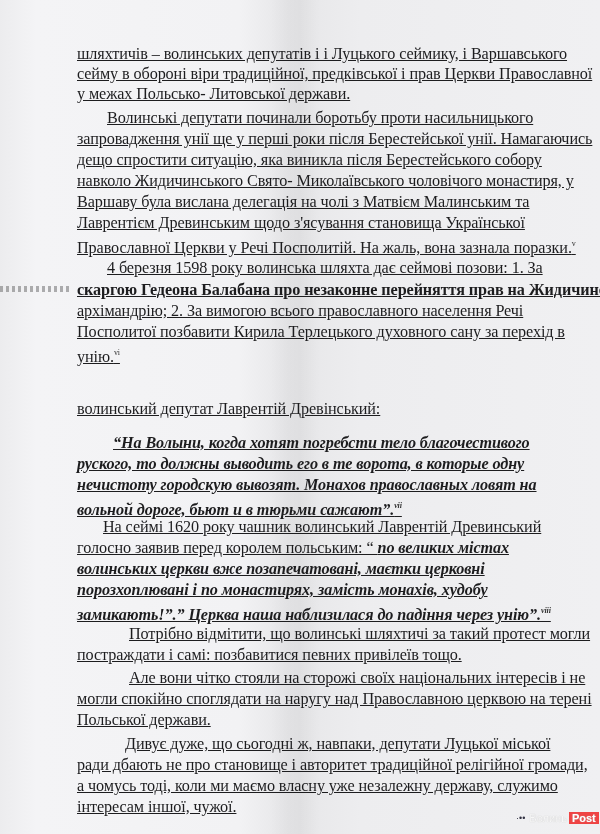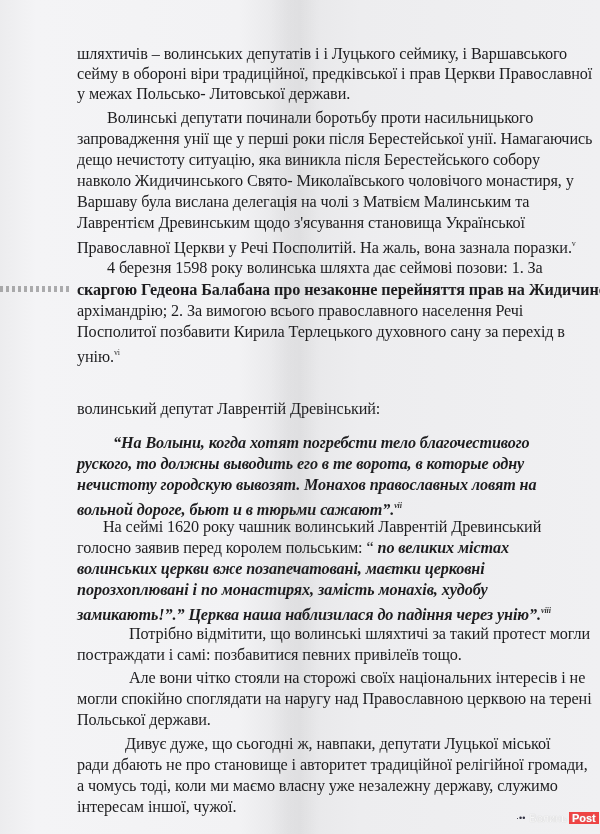--- a/index.html
+++ b/index.html
@@ -6,20 +6,21 @@
   body {
     width: 600px; height: 834px; overflow: hidden; position: relative;
     background: linear-gradient(90deg, #ececee 0%, #f4f4f6 6%, #f2f2f4 40%, #e6e6e8 48%, #ededef 60%, #f0f0f2 100%);
     font-family: "Liberation Serif", "DejaVu Serif", serif;
     color: #1d1d1f;
   }
   .page { position: absolute; left: 0; top: 0; width: 600px; height: 834px; }
   .ln {
     position: absolute; white-space: nowrap; font-size: 16.2px; line-height: 20px;
     letter-spacing: -0.1px;
+    text-decoration: underline;
   }
   .b { font-weight: bold; }
   .bi { font-weight: bold; font-style: italic; }
   sup { font-size: 8px; vertical-align: 7px; color: #333; }
   .noise {
     position: absolute; left: 0; top: 286px; width: 70px; height: 6px;
     background: repeating-linear-gradient(90deg, #555 0 3px, transparent 3px 6px);
     opacity: 0.45; filter: blur(0.6px);
   }
   .fold {
@@ -41,21 +42,21 @@
 <div class="page">
   <div class="fold"></div>
   <div class="noise"></div>
 
   <div class="ln" style="left:77px;top:44px">шляхтичів – волинських депутатів і і Луцького сеймику, і Варшавського</div>
   <div class="ln" style="left:77px;top:64px">сейму в обороні віри традиційної, предківської і прав Церкви Православної</div>
   <div class="ln" style="left:77px;top:84px">у межах Польсько- Литовської держави.</div>
 
   <div class="ln" style="left:107px;top:108px">Волинські депутати починали боротьбу проти насильницького</div>
   <div class="ln" style="left:77px;top:129px">запровадження унії ще у перші роки після Берестейської унії. Намагаючись</div>
-  <div class="ln" style="left:77px;top:150px">дещо нечистоту ситуацію, яка виникла після Берестейського собору</div>
+  <div class="ln" style="left:77px;top:150px">дещо спростити ситуацію, яка виникла після Берестейського собору</div>
   <div class="ln" style="left:77px;top:171px">навколо Жидичинського Свято- Миколаївського чоловічого монастиря, у</div>
   <div class="ln" style="left:77px;top:192px">Варшаву була вислана делегація на чолі з Матвієм Малинським та</div>
   <div class="ln" style="left:77px;top:213px">Лаврентієм Древинським щодо з'ясування становища Української</div>
   <div class="ln" style="left:77px;top:234px"><span>Православної Церкви у Речі Посполитій. На жаль, вона зазнала поразки.</span><sup>v</sup></div>
 
   <div class="ln" style="left:107px;top:258px">4 березня 1598 року волинська шляхта дає сеймові позови: 1. За</div>
   <div class="ln b" style="left:77px;top:280px">скаргою Гедеона Балабана про незаконне перейняття прав на Жидичинську</div>
   <div class="ln" style="left:77px;top:301px">архімандрію; 2. За вимогою всього православного населення Речі</div>
   <div class="ln" style="left:77px;top:322px">Посполитої позбавити Кирила Терлецького духовного сану за перехід в</div>
   <div class="ln" style="left:77px;top:343px"><span>унію.</span><sup>vi</sup></div>

